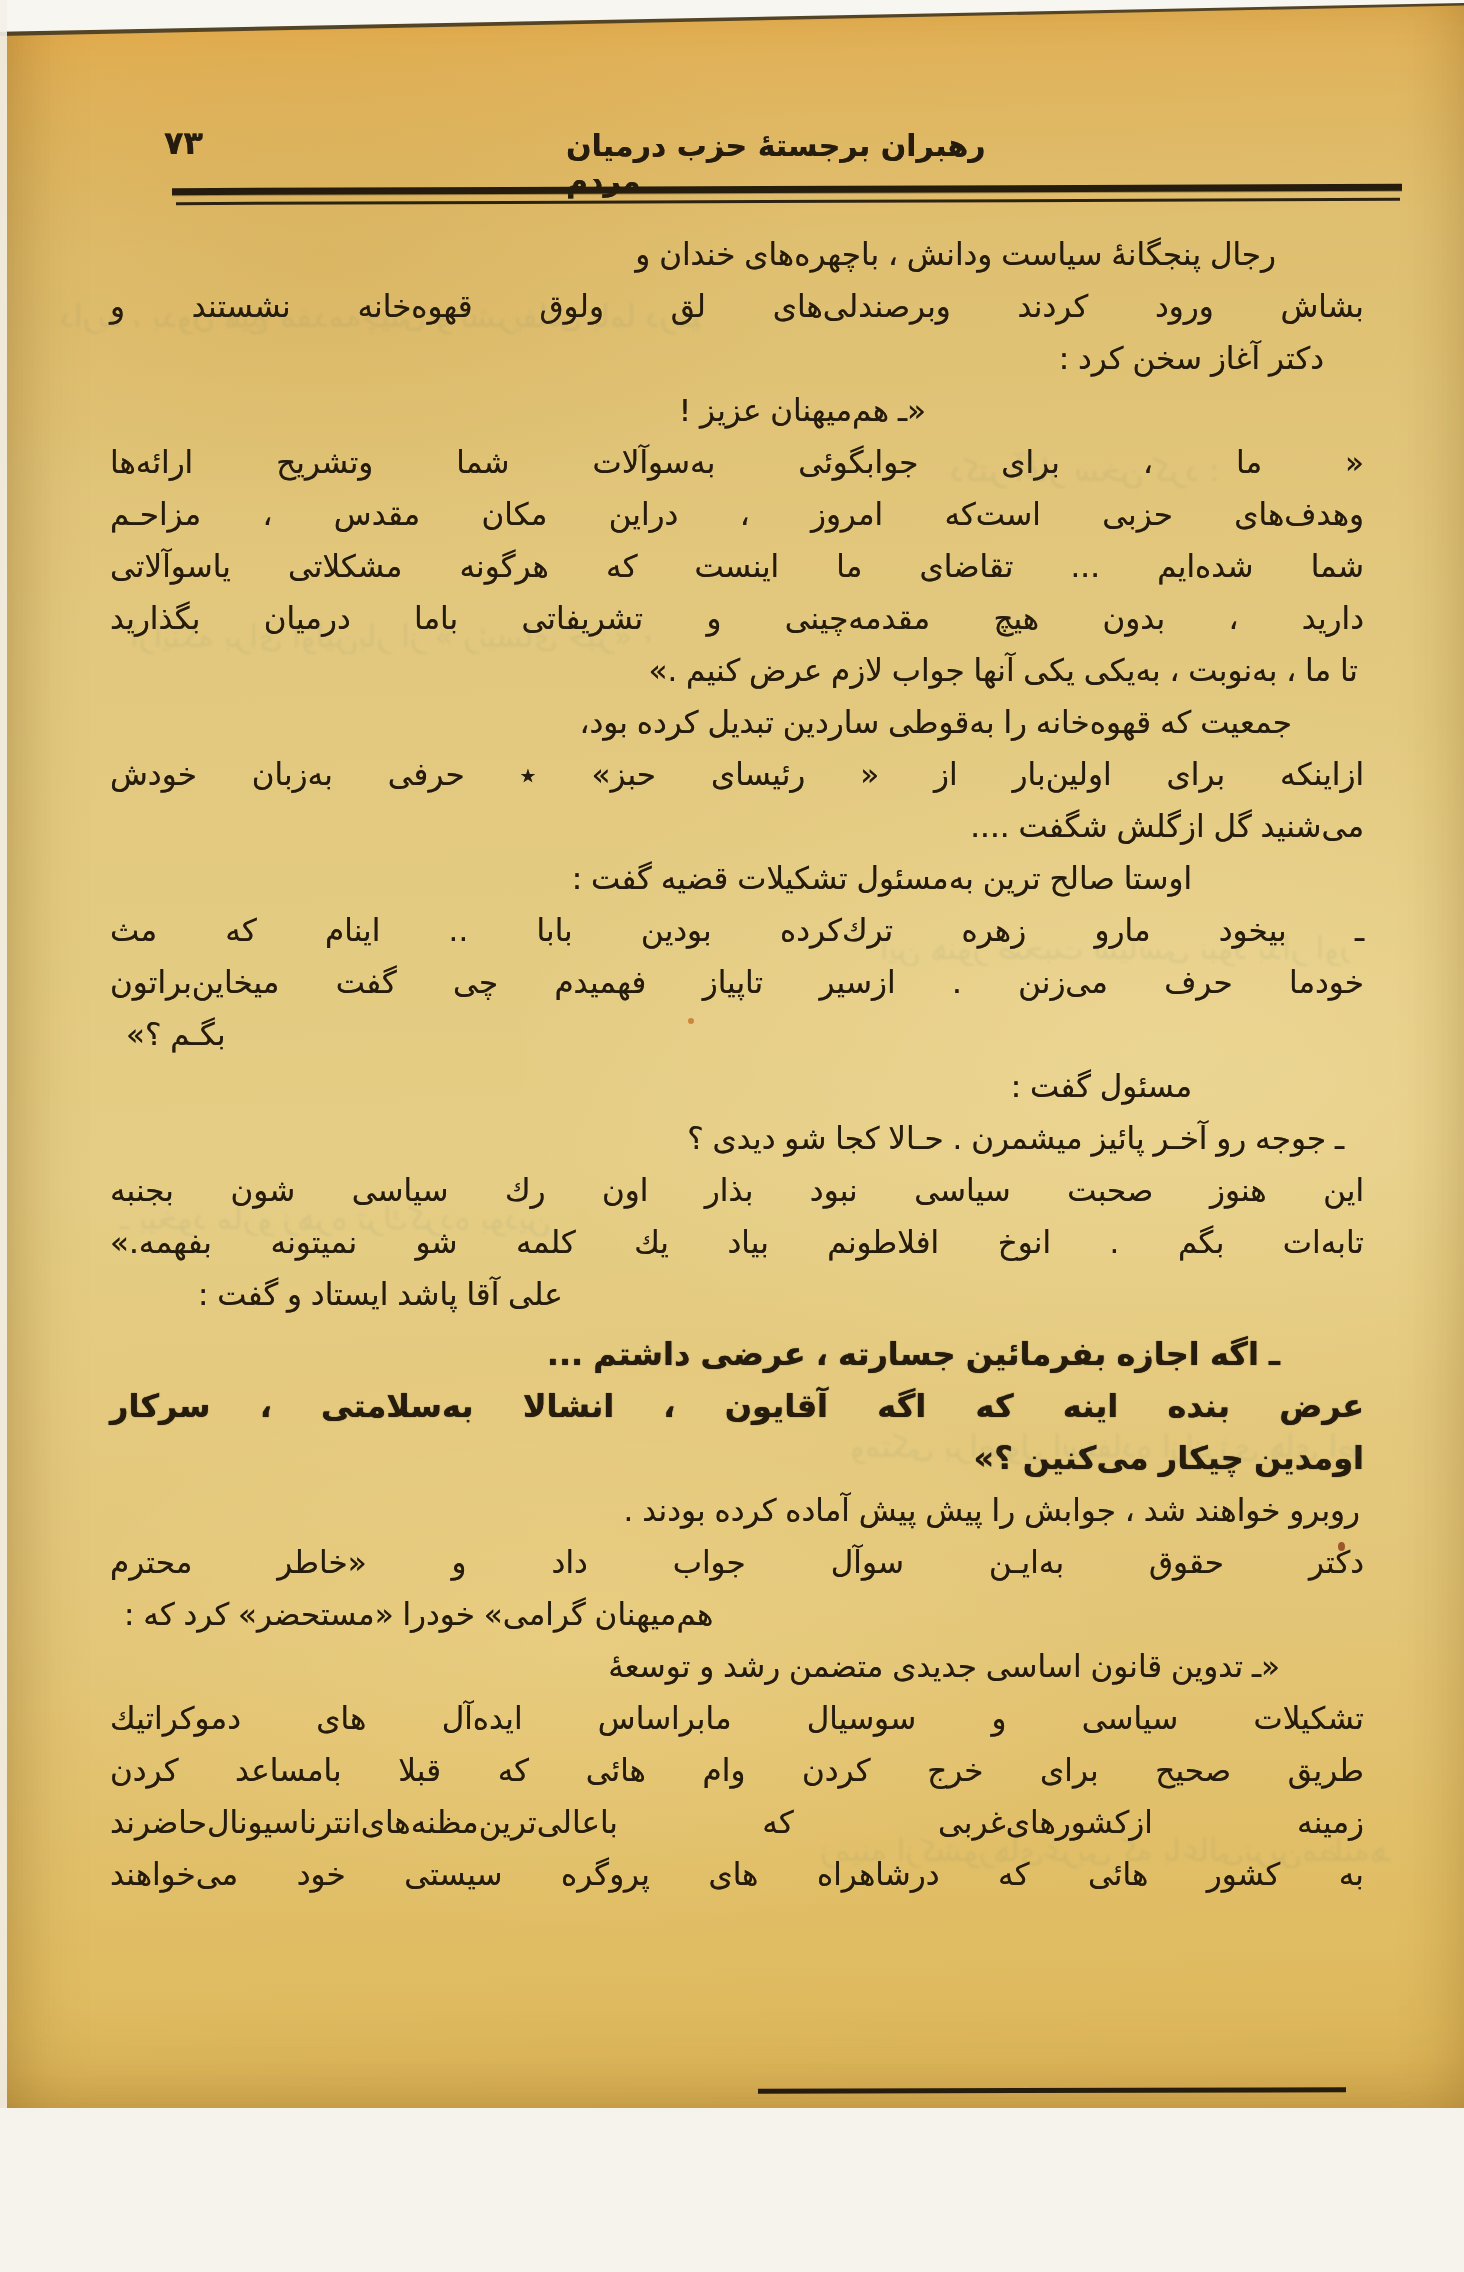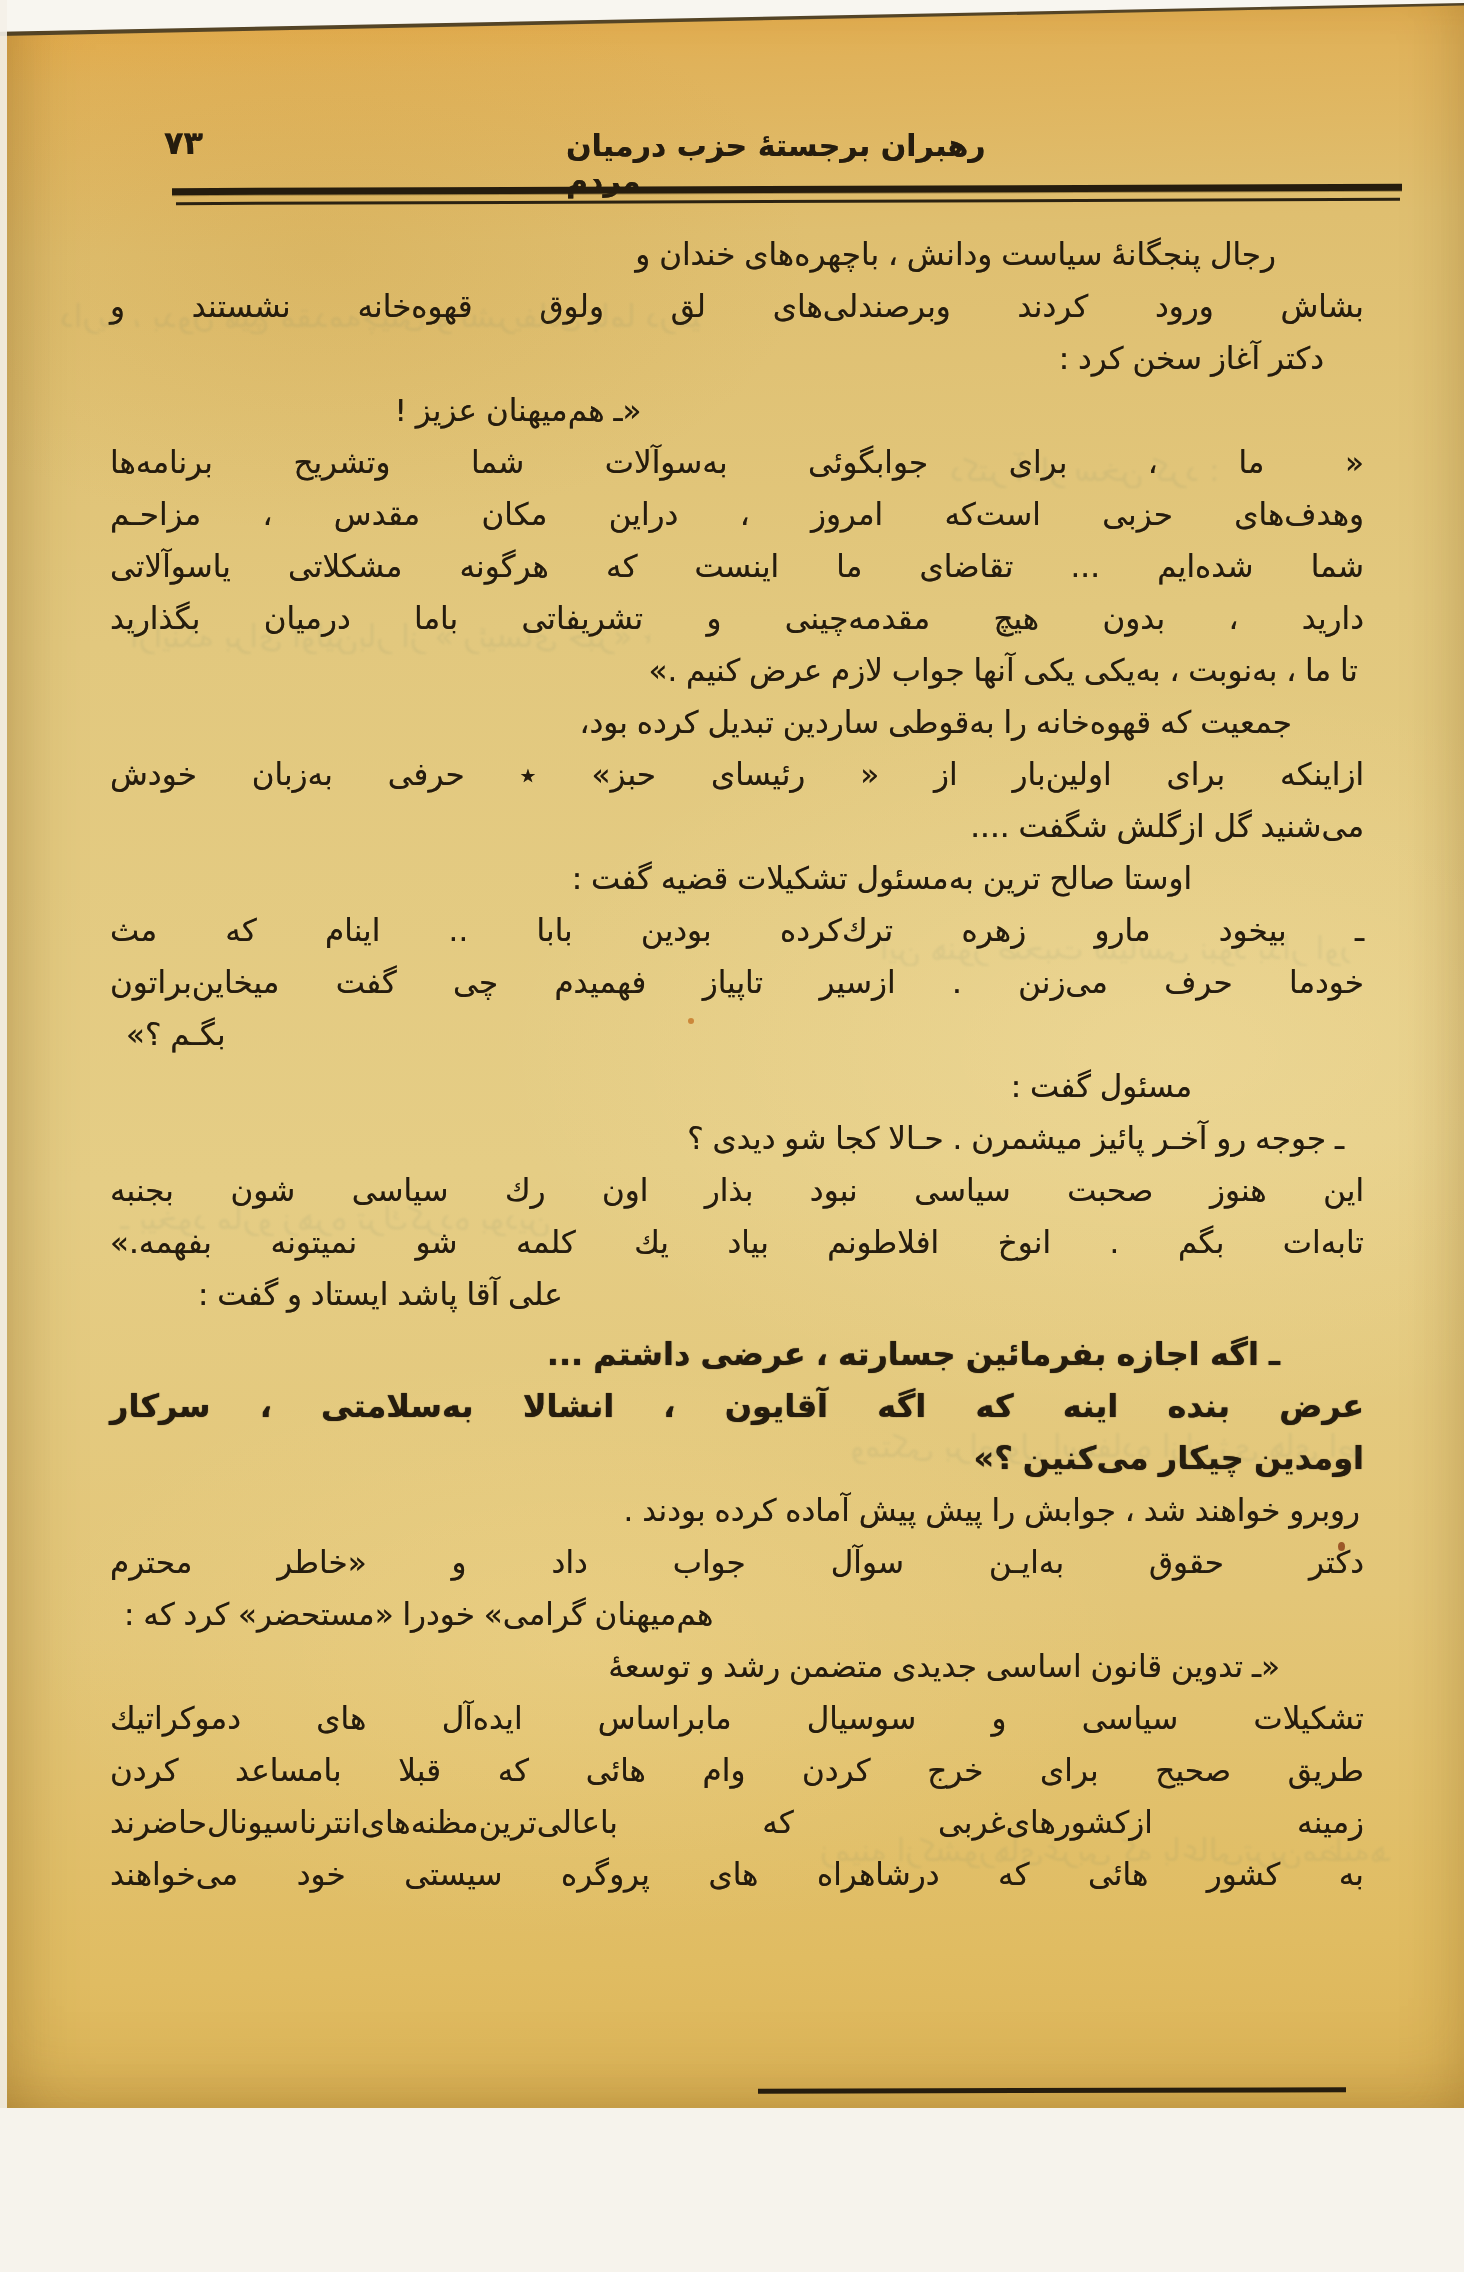--- a/index.html
+++ b/index.html
@@ -103,22 +103,22 @@
 
   <div class="header-title ink">رهبران برجستهٔ حزب درمیان مردم</div>
 
   <div class="rule-thick"></div>
   <div class="rule-thin"></div>
 
   <div class="body-text ink">
       <div class="line start" style="margin-right: 88px;">رجال پنجگانهٔ سیاست ودانش ، باچهره‌های خندان و</div>
       <div class="line justify">بشاش ورود کردند وبرصندلی‌های لق ولوق قهوه‌خانه نشستند و</div>
       <div class="line start" style="margin-right: 40px;">دکتر آغاز سخن کرد :</div>
-      <div class="line start" style="margin-right: 438px; text-align: center;">«ـ هم‌میهنان عزیز !</div>
-      <div class="line justify">« ما ، برای جوابگوئی به‌سوآلات شما وتشریح برنامه‌ها</div>
+      <div class="line start" style="margin-right: 438px;">«ـ هم‌میهنان عزیز !</div>
+      <div class="line justify">« ما ، برای جوابگوئی به‌سوآلات شما وتشریح ارائه‌ها</div>
       <div class="line justify">وهدف‌های حزبی است‌که امروز ، دراین مکان مقدس ، مزاحـم</div>
       <div class="line justify">شما شده‌ایم ... تقاضای ما اینست که هرگونه مشکلاتی یاسوآلاتی</div>
       <div class="line justify">دارید ، بدون هیچ مقدمه‌چینی و تشریفاتی باما درمیان بگذارید</div>
       <div class="line start" style="margin-right: 6px;">تا ما ، به‌نوبت ، به‌یکی یکی آنها جواب لازم عرض کنیم .»</div>
       <div class="line start" style="margin-right: 72px;">جمعیت که قهوه‌خانه را به‌قوطی ساردین تبدیل کرده بود،</div>
       <div class="line justify">ازاینکه برای اولین‌بار از « رئیسای حبز» ٭ حرفی به‌زبان خودش</div>
       <div class="line start">می‌شنید گل ازگلش شگفت ....</div>
       <div class="line start" style="margin-right: 172px;">اوستا صالح ترین به‌مسئول تشکیلات قضیه گفت :</div>
       <div class="line justify">ـ بیخود مارو زهره ترك‌کرده بودین بابا .. اینام که مث</div>
       <div class="line justify">خودما حرف می‌زنن . ازسیر تاپیاز فهمیدم چی گفت میخاین‌براتون</div>

